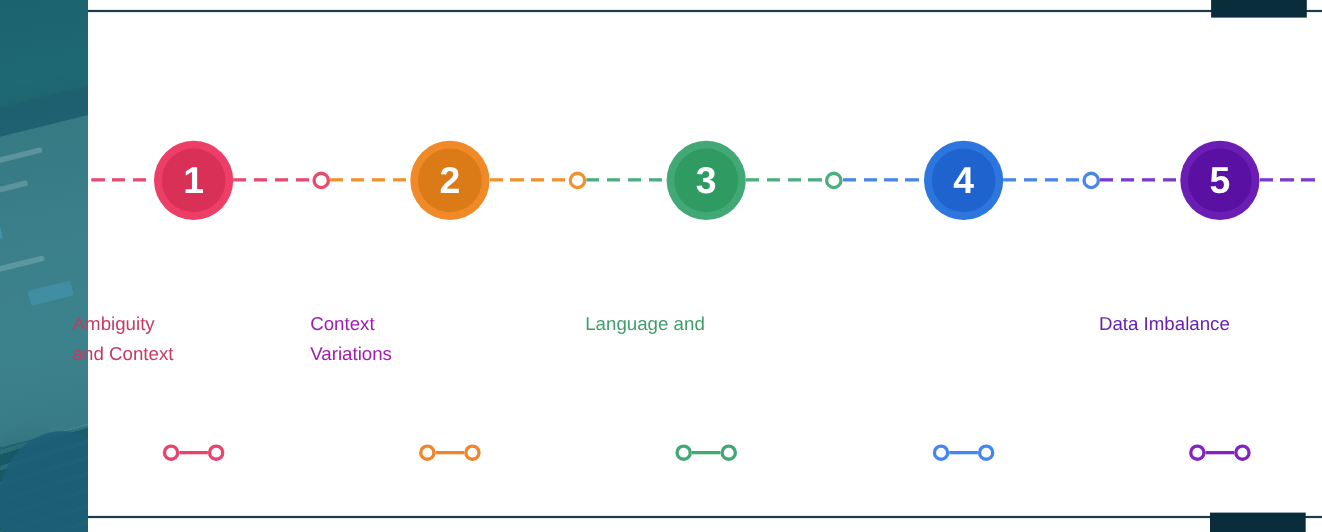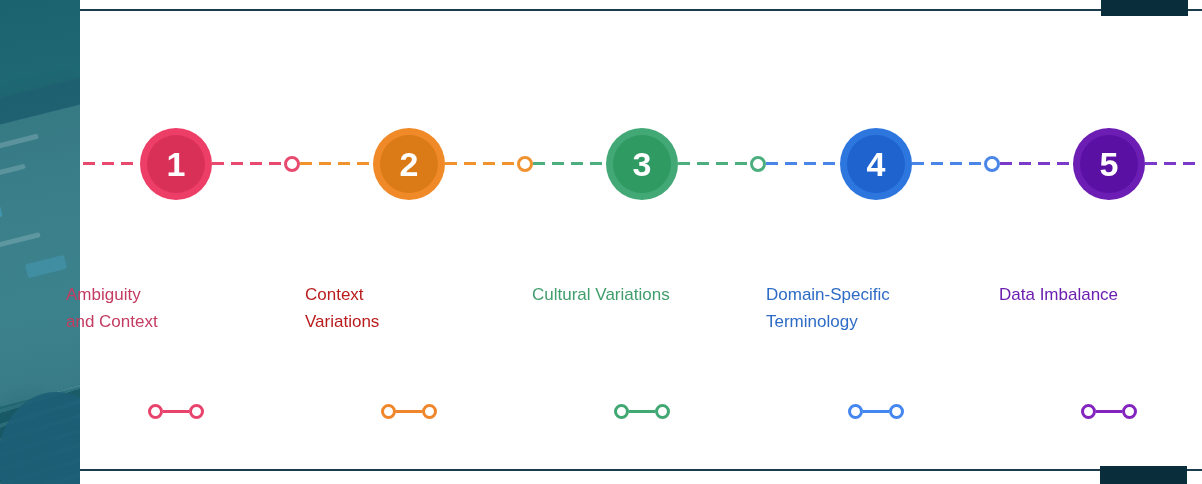--- a/index.html
+++ b/index.html
@@ -108,30 +108,26 @@
   <div class="circle" style="left: 1073px; background: rgb(107, 29, 180);">
     <div class="core" style="background: rgb(90, 16, 163);">
       <span class="num">5</span>
     </div>
   </div>
 
   <div class="step-label" style="left: 66px; color: rgb(196, 59, 98);">
     <span>Ambiguity</span>
     <span>and Context</span>
   </div>
-  <div class="step-label" style="left: 305px; color: #b91c1c;">
+  <div class="step-label" style="left: 282px; color: #a21caf;">
     <span>Context</span>
     <span>Variations</span>
   </div>
   <div class="step-label" style="left: 532px; color: rgb(63, 158, 107);">
-    <span>Cultural Variations</span>
-  </div>
-  <div class="step-label" style="left: 766px; color: rgb(45, 107, 197);">
-    <span>Domain-Specific</span>
-    <span>Terminology</span>
+    <span>Language and</span>
   </div>
   <div class="step-label" style="left: 999px; color: rgb(108, 31, 175);">
     <span>Data Imbalance</span>
     <span></span>
   </div>
 
   <div class="dumbbell" style="left: 148px; color: rgb(232, 67, 108);">
     <div class="db-circle"></div>
     <div class="db-line"></div>
     <div class="db-circle"></div>

